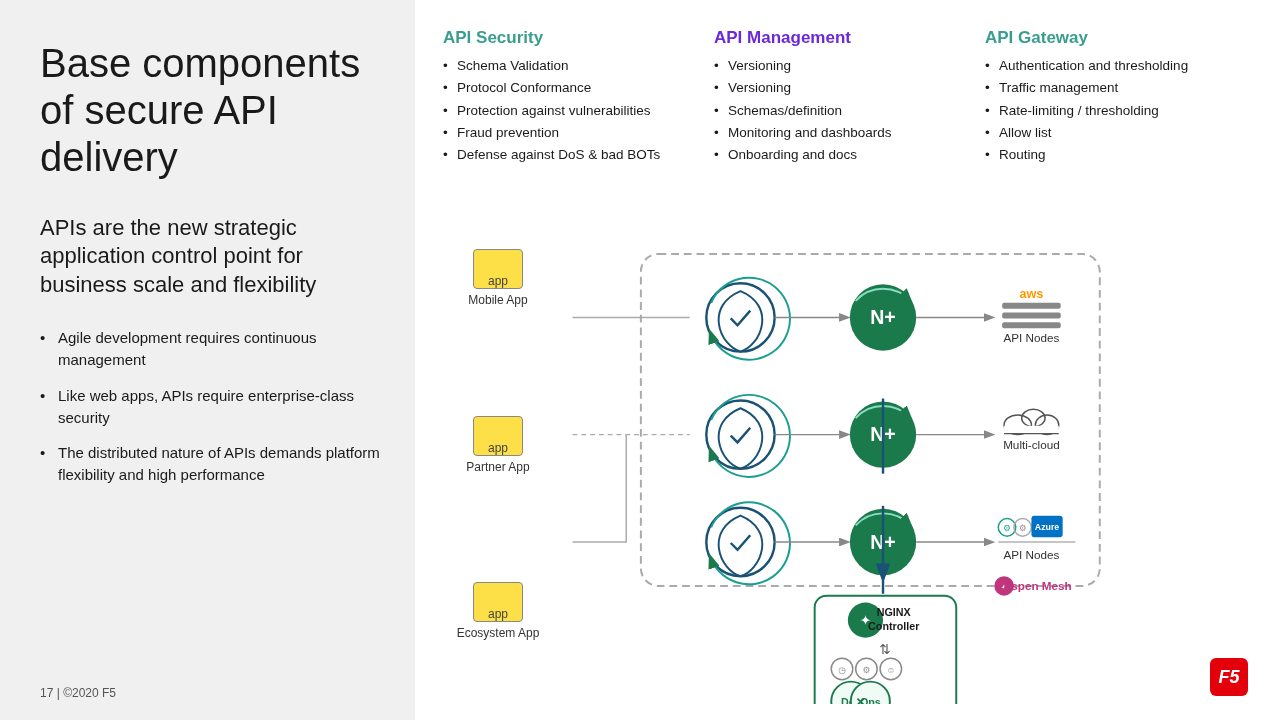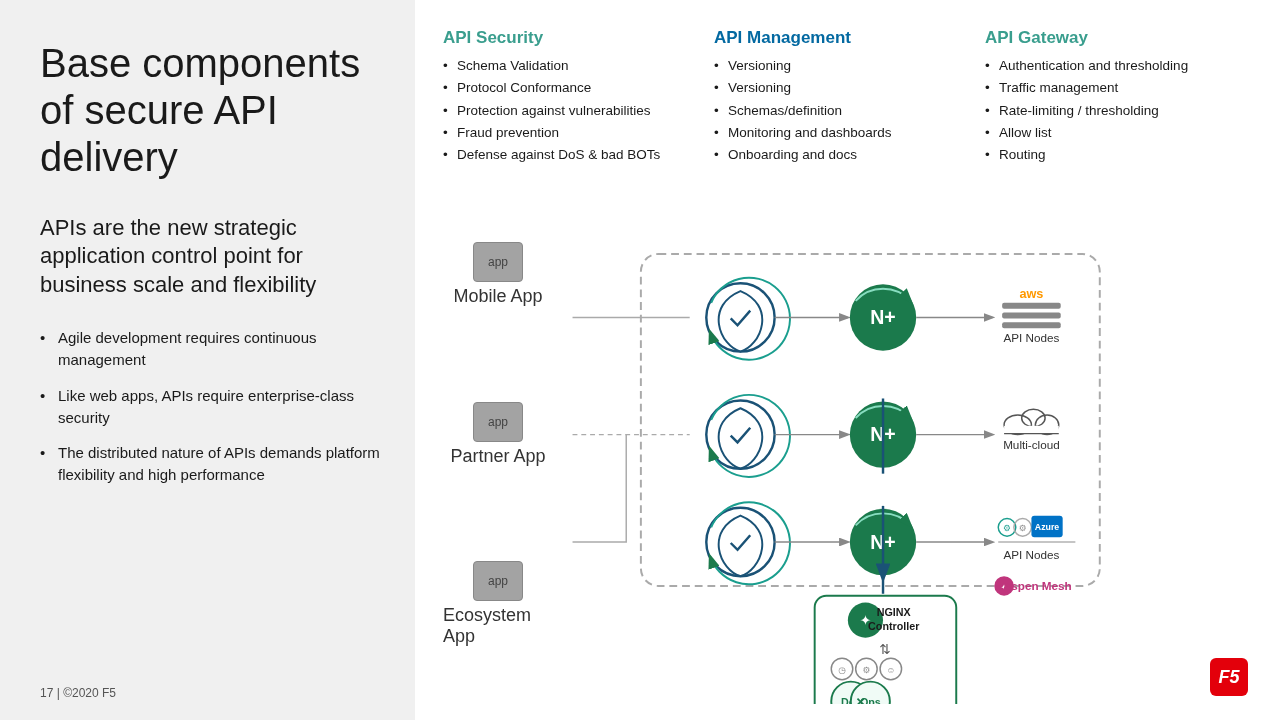--- a/index.html
+++ b/index.html
@@ -78,21 +78,21 @@
     .col-section {
       flex: 1;
       padding-right: 10px;
     }
     .col-section h3 {
       font-size: 17px;
       font-weight: 700;
       margin-bottom: 8px;
     }
     .col-section.security h3 { color: #3a9e8e; }
-    .col-section.management h3 { color: #0369a1; }
+    .col-section.management h3 { color: #6d28d9; }
     .col-section.gateway h3 { color: #3a9e8e; }
     .col-section ul {
       list-style: none;
       padding: 0;
     }
     .col-section ul li {
       font-size: 13.5px;
       color: #1a1a1a;
       line-height: 1.5;
       padding-left: 14px;
@@ -128,28 +128,28 @@
       flex-direction: column;
       align-items: center;
       gap: 4px;
     }
     .app-box {
       width: 50px;
       height: 40px;
       border: 1.5px solid #888;
       border-radius: 4px;
       display: flex;
-      align-items: center;
+      align-items: flex-end;
       justify-content: center;
       font-size: 12px;
       color: #444;
-      background: #a3a3a3;
+      background: #fde047;
     }
     .app-label {
-      font-size: 18px;
+      font-size: 12px;
       color: #333;
     }
   </style>
 </head>
 <body>
 
 <div class="left-panel">
   <div class="left-content">
     <h1 class="main-title">Base components of secure API delivery</h1>
     <p class="sub-tagline">APIs are the new strategic application control point for business scale and flexibility</p>

